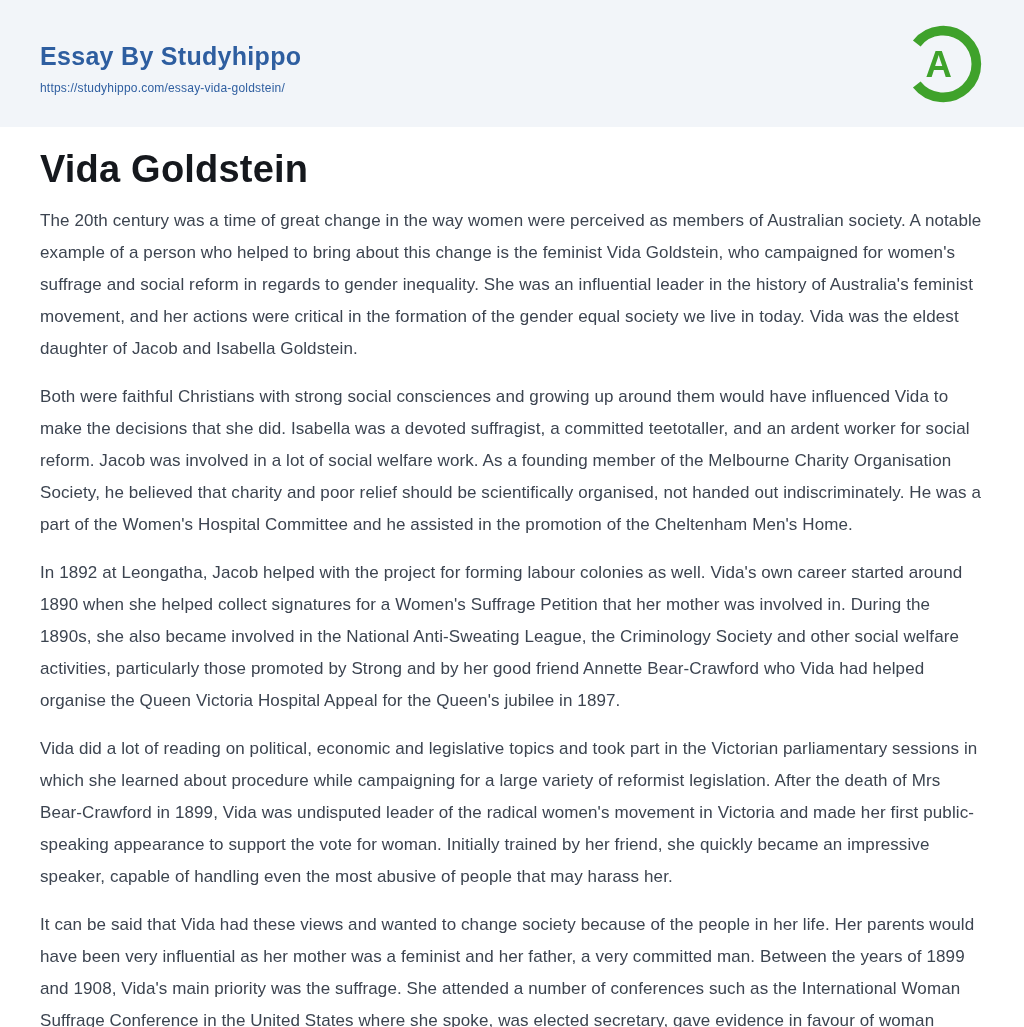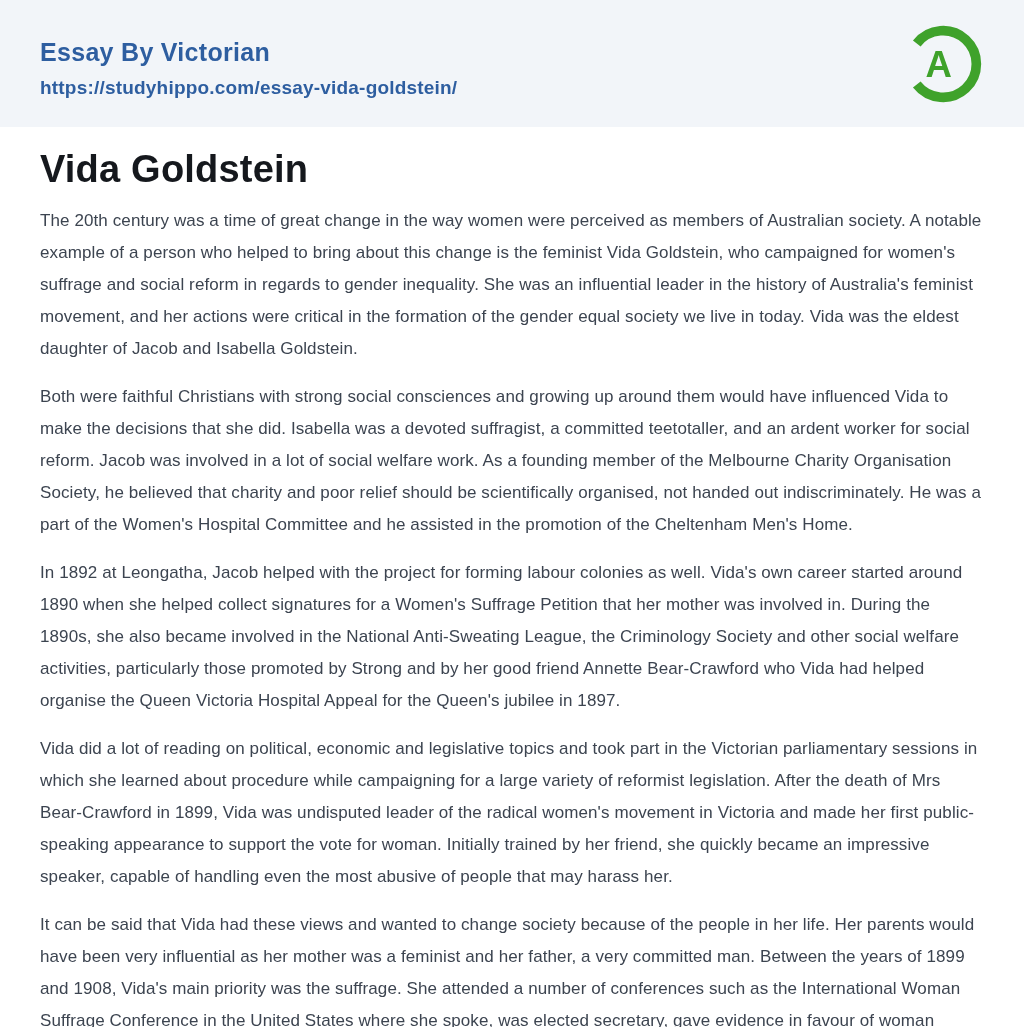--- a/index.html
+++ b/index.html
@@ -34,22 +34,22 @@
     padding-top: 10px;
   }
   .site-label {
     color: var(--brand-blue);
     font-size: 25px;
     font-weight: 700;
     letter-spacing: 0.3px;
   }
   .page-url {
     color: var(--brand-blue);
-    font-size: 19px;
-    font-weight: 700;
+    font-size: 12px;
+    font-weight: 400;
     text-decoration: none;
     letter-spacing: 0.2px;
     cursor: pointer;
   }
   .logo-wrap {
     width: 86px;
     height: 92px;
     display: flex;
     align-items: center;
     justify-content: center;
@@ -71,21 +71,21 @@
     letter-spacing: 0.1px;
     margin-bottom: 16px;
     max-width: 946px;
   }
 </style>
 </head>
 <body>
 
 <header class="page-header">
   <div class="header-left">
-    <div class="site-label">Essay By Victorian</div>
+    <div class="site-label">Essay By Studyhippo</div>
     <a class="page-url" href="#">https://studyhippo.com/essay-vida-goldstein/</a>
   </div>
   <div class="logo-wrap">
     <svg width="86" height="92" viewBox="0 0 80 80" aria-hidden="true">
       <path d="M 15.6 20.9 A 31 31 0 1 1 15.6 59.1" fill="none" stroke="var(--logo-green)" stroke-width="9" stroke-linecap="butt"></path>
       <text x="36" y="52" text-anchor="middle" font-family="Liberation Sans, sans-serif" font-size="34" font-weight="600" fill="var(--logo-green)">A</text>
     </svg>
   </div>
 </header>
 

